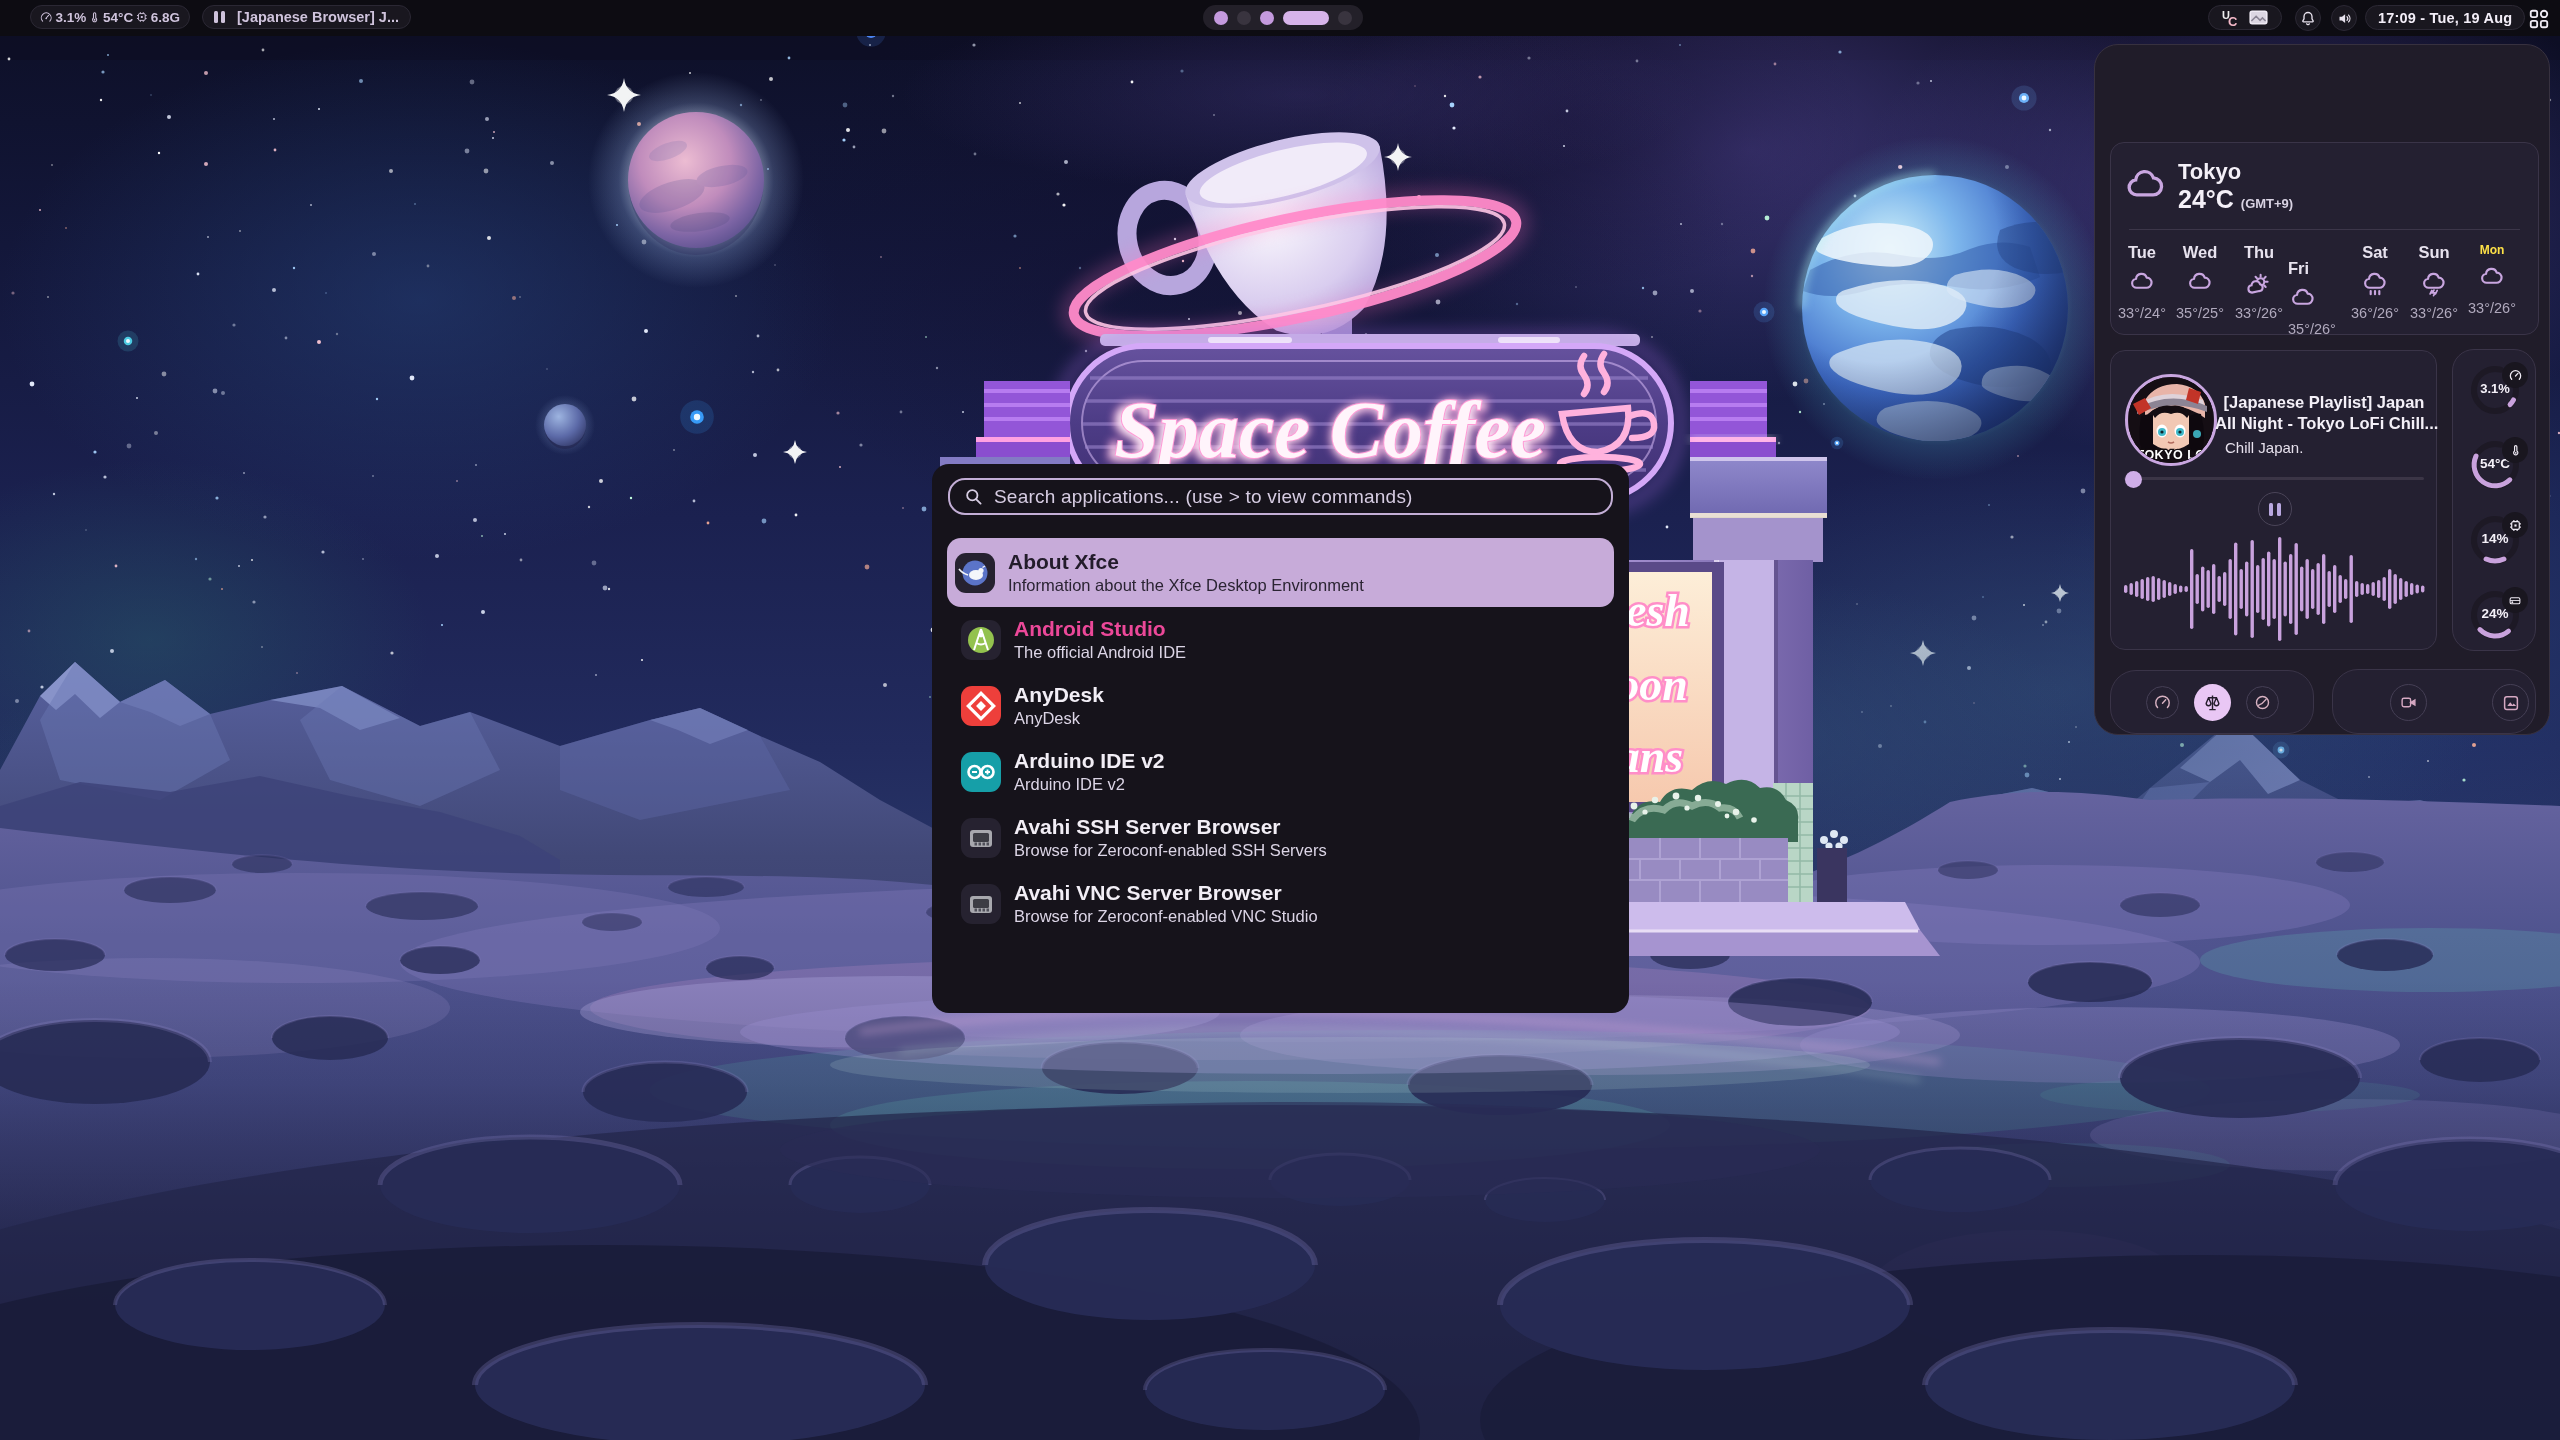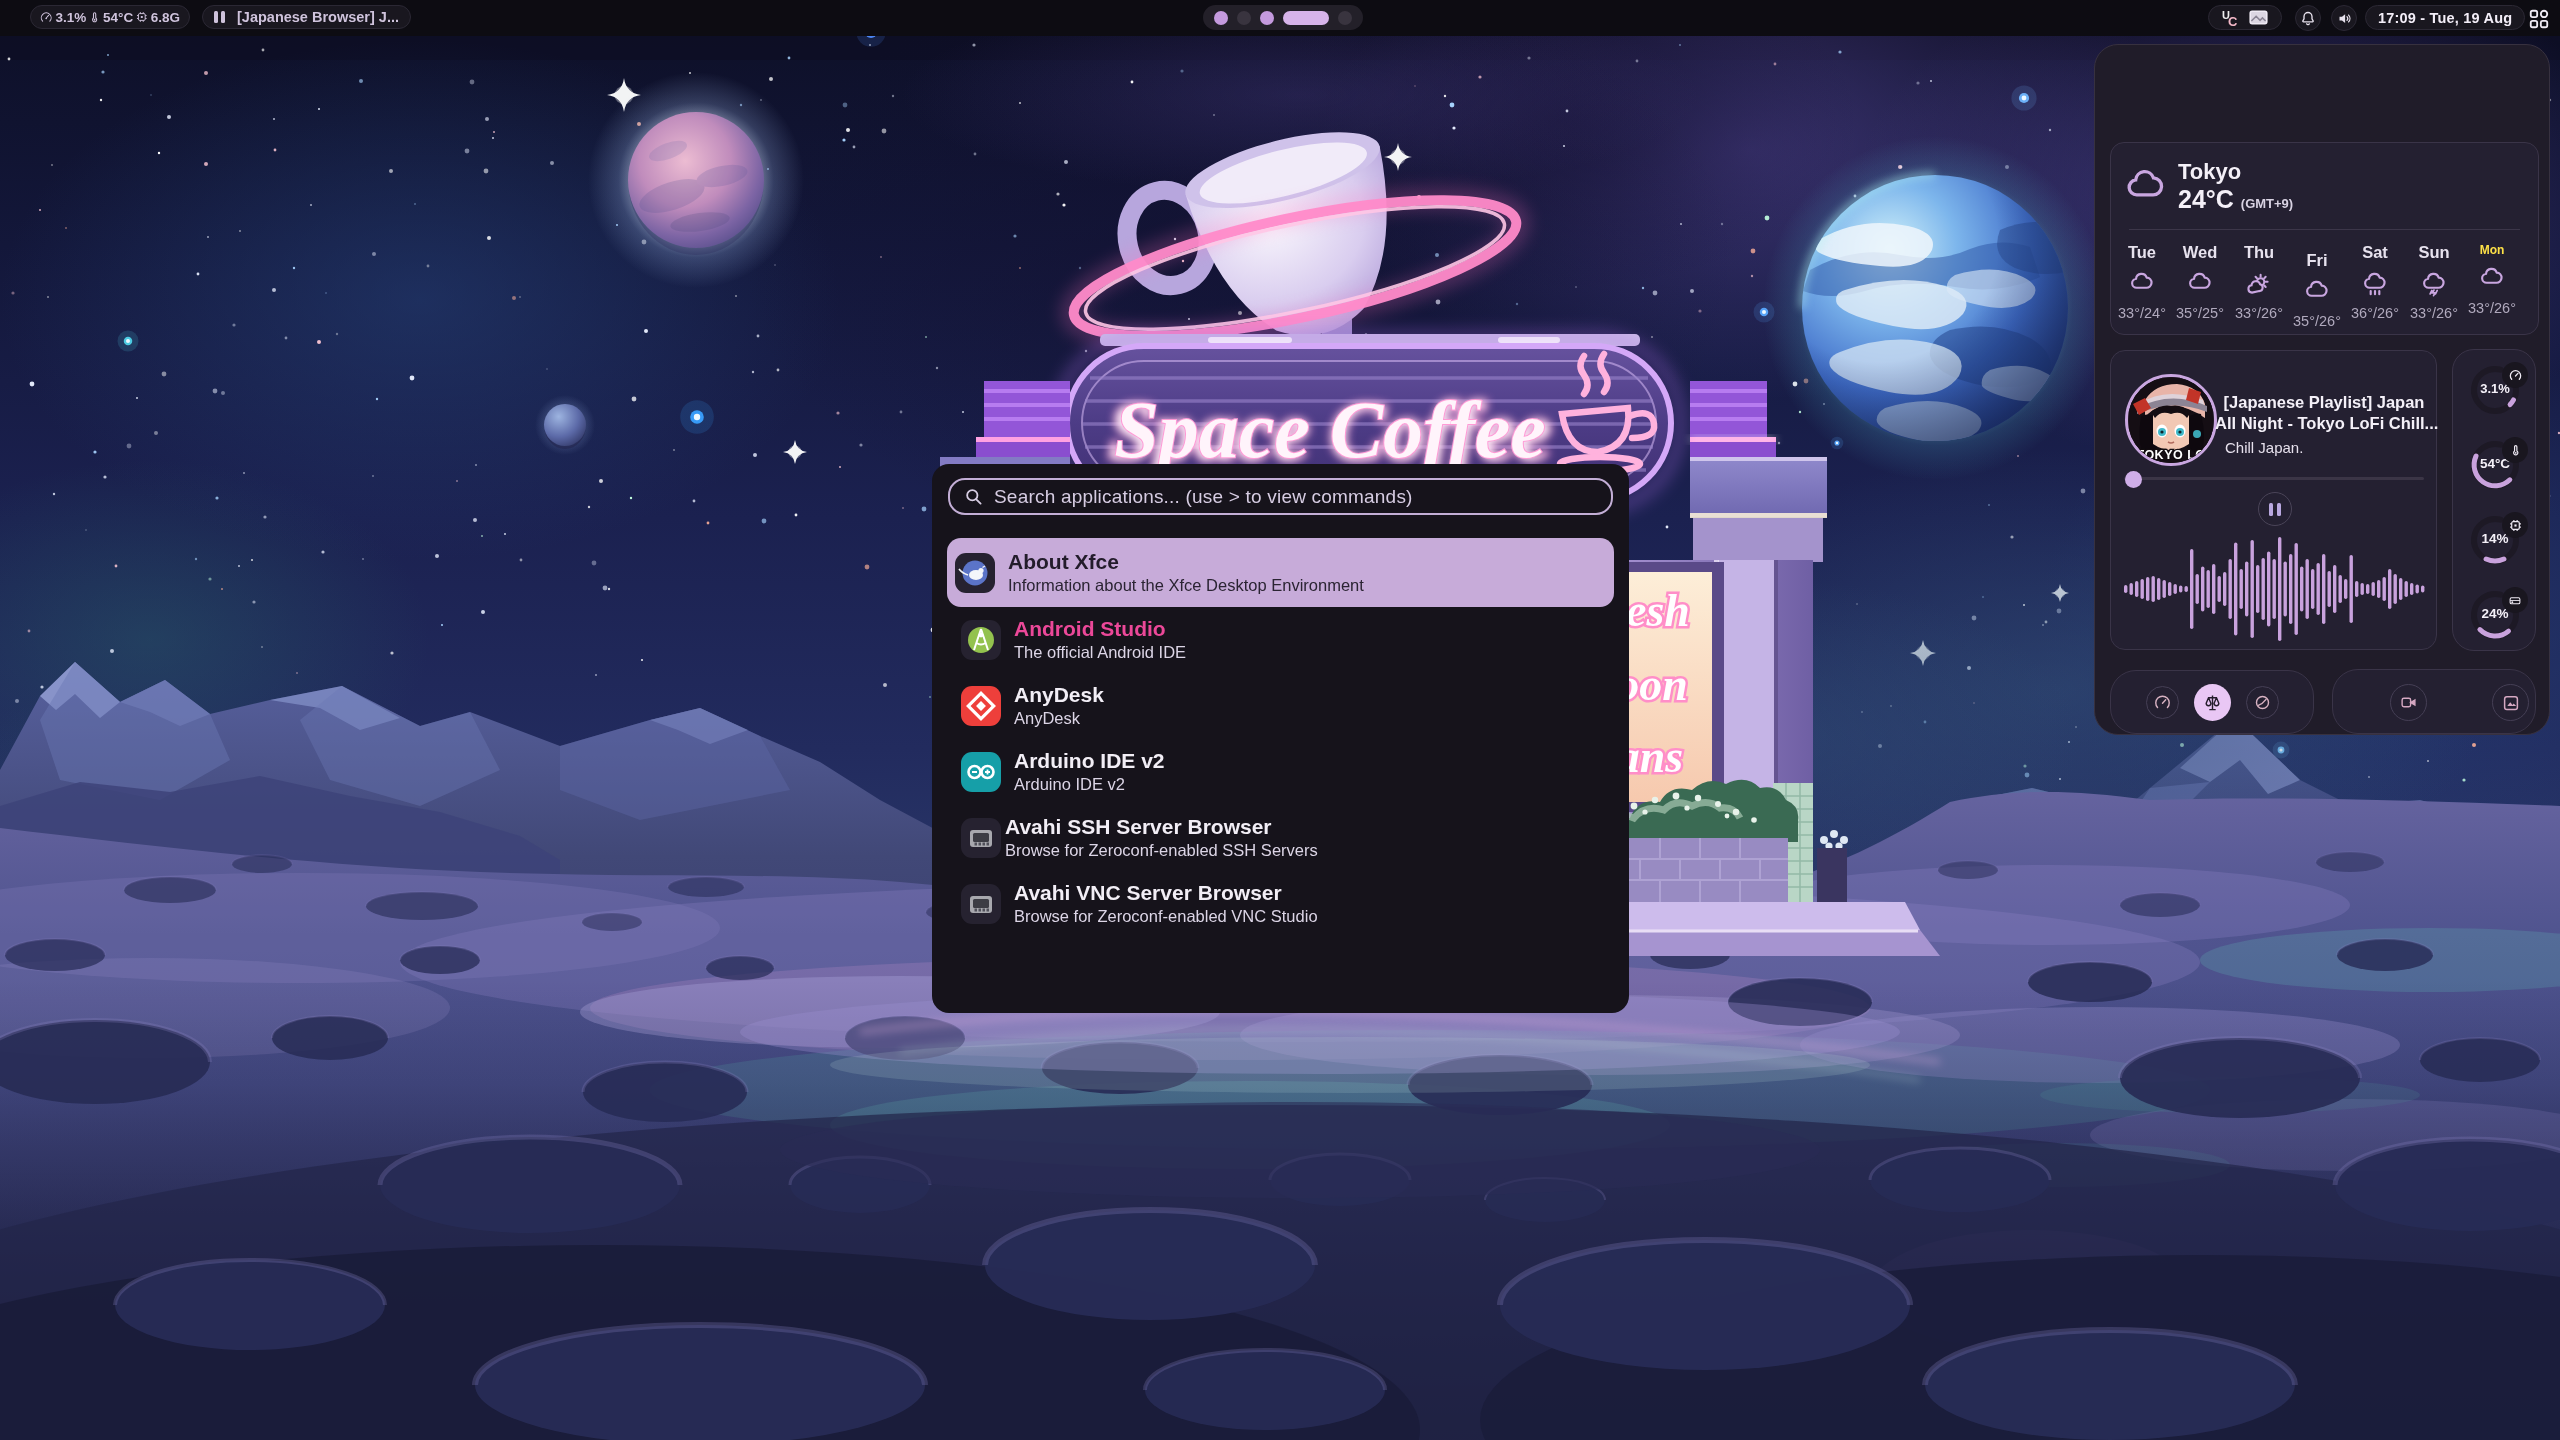--- a/index.html
+++ b/index.html
@@ -1034,21 +1034,21 @@
               <circle cx="13.5" cy="20" r="6"></circle>
               <circle cx="26.5" cy="20" r="6"></circle>
             </g>
             <path d="M11 20h5M24 20h5M26.5 17.5v5" stroke="#fff" stroke-width="1.8"></path>
           </svg>
           <div>
             <div style="font-size:21px;font-weight:700;color:#f2eef6;line-height:1.2">Arduino IDE v2</div>
             <div style="font-size:16.5px;color:#dcd5e6;line-height:1.35">Arduino IDE v2</div>
           </div>
         </div>
-  <div style="display:flex;align-items:center;gap:4px;border-radius:14px;padding:0 14px;height:66px">
+  <div style="display:flex;align-items:center;gap:13px;border-radius:14px;padding:0 14px;height:66px">
  <svg width="40" height="40" viewBox="0 0 40 40">
             <rect width="40" height="40" rx="11" fill="#262230"></rect>
             <rect x="9" y="12" width="22" height="17" rx="3" fill="#a8a8ae"></rect>
             <rect x="12" y="15" width="16" height="9" rx="1.5" fill="#3c3c44"></rect>
             <rect x="13.5" y="24.5" width="2.5" height="3" fill="#50505a"></rect>
             <rect x="17.5" y="24.5" width="2.5" height="3" fill="#50505a"></rect>
             <rect x="21.5" y="24.5" width="2.5" height="3" fill="#50505a"></rect>
             <rect x="25.5" y="24.5" width="2.5" height="3" fill="#50505a"></rect>
           </svg>
           <div>
@@ -1099,21 +1099,21 @@
         </div>
         <div style="position:absolute;left:119px;top:0;width:58px;text-align:center">
     <div style="font-size:16.5px;font-weight:700;color:#e7e2ee">Thu</div>
     <div style="margin-top:8px;height:30px"><svg width="30" height="28" viewBox="0 0 24 26" fill="none" stroke="#c9a6e0" stroke-width="1.9">
               <circle cx="13.5" cy="11" r="3.4"></circle>
               <path d="M13.5 4.5V6.3M13.5 15.7v1.8M20 11h-1.8M9 11H7M18.2 6.3l-1.3 1.3M10.1 14.4l-1.3 1.3M18.2 15.7l-1.3-1.3M10.1 7.6 8.8 6.3" stroke-linecap="round"></path>
               <path d="M5.5 21a3.4 3.4 0 0 1-.4-6.77 4.1 4.1 0 0 1 8-0.9 3.2 3.2 0 0 1-.9 6.27 Z" fill="#211d2b" stroke="#c9a6e0"></path>
             </svg></div>
     <div style="margin-top:5px;font-size:14.5px;color:#b0a9bd">33°/26°</div>
         </div>
-        <div style="position:absolute;left:177px;top:8px;width:58px;text-align:center">
+        <div style="position:absolute;left:177px;top:16px;width:58px;">
     <div style="font-size:16.5px;font-weight:700;color:#e7e2ee">Fri</div>
     <div style="margin-top:8px;height:30px"><svg width="30" height="28" viewBox="0 0 24 26" fill="none" stroke="#c9a6e0" stroke-width="2">
               <path d="M7 16.5a4.2 4.2 0 0 1-.55-8.36 5.1 5.1 0 0 1 9.9-1.1A4 4 0 0 1 15.9 16.5Z"></path>
             </svg></div>
     <div style="margin-top:5px;font-size:14.5px;color:#b0a9bd">35°/26°</div>
         </div>
         <div style="position:absolute;left:235px;top:0;width:58px;text-align:center">
     <div style="font-size:16.5px;font-weight:700;color:#e7e2ee">Sat</div>
     <div style="margin-top:8px;height:30px"><svg width="30" height="28" viewBox="0 0 24 26" fill="none" stroke="#c9a6e0" stroke-width="2">
               <path d="M7 16.5a4.2 4.2 0 0 1-.55-8.36 5.1 5.1 0 0 1 9.9-1.1A4 4 0 0 1 15.9 16.5Z"></path>

